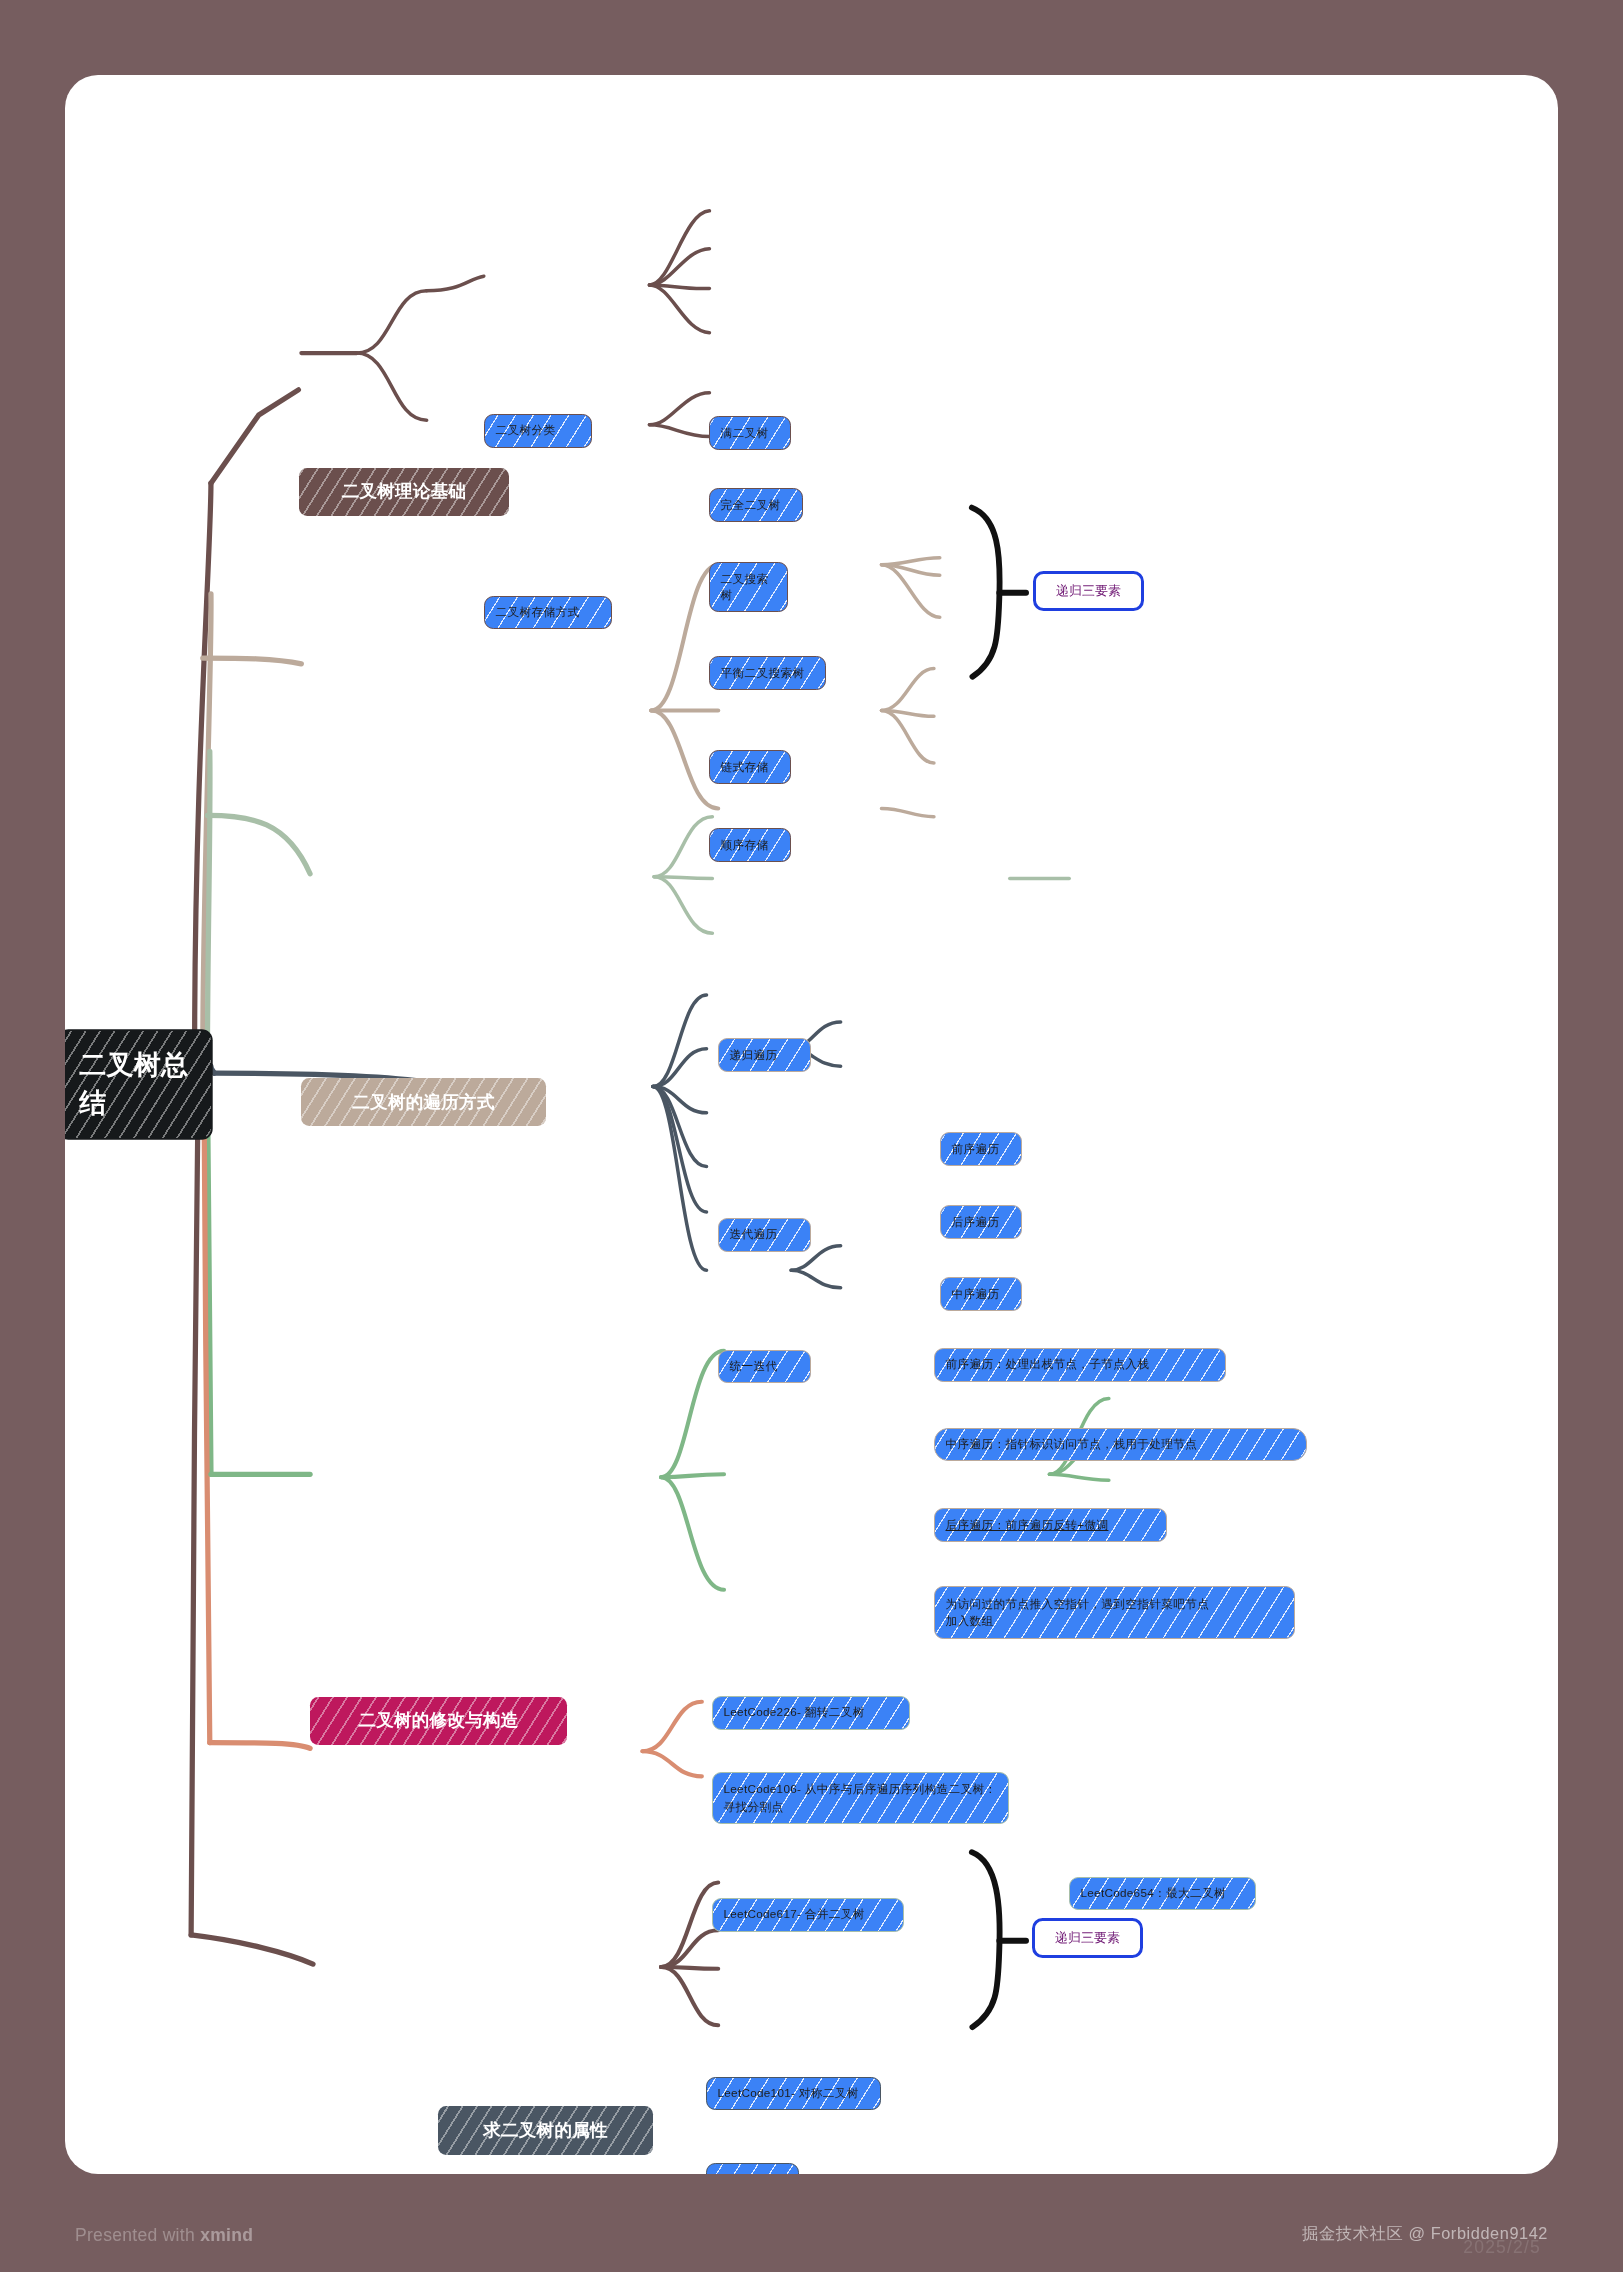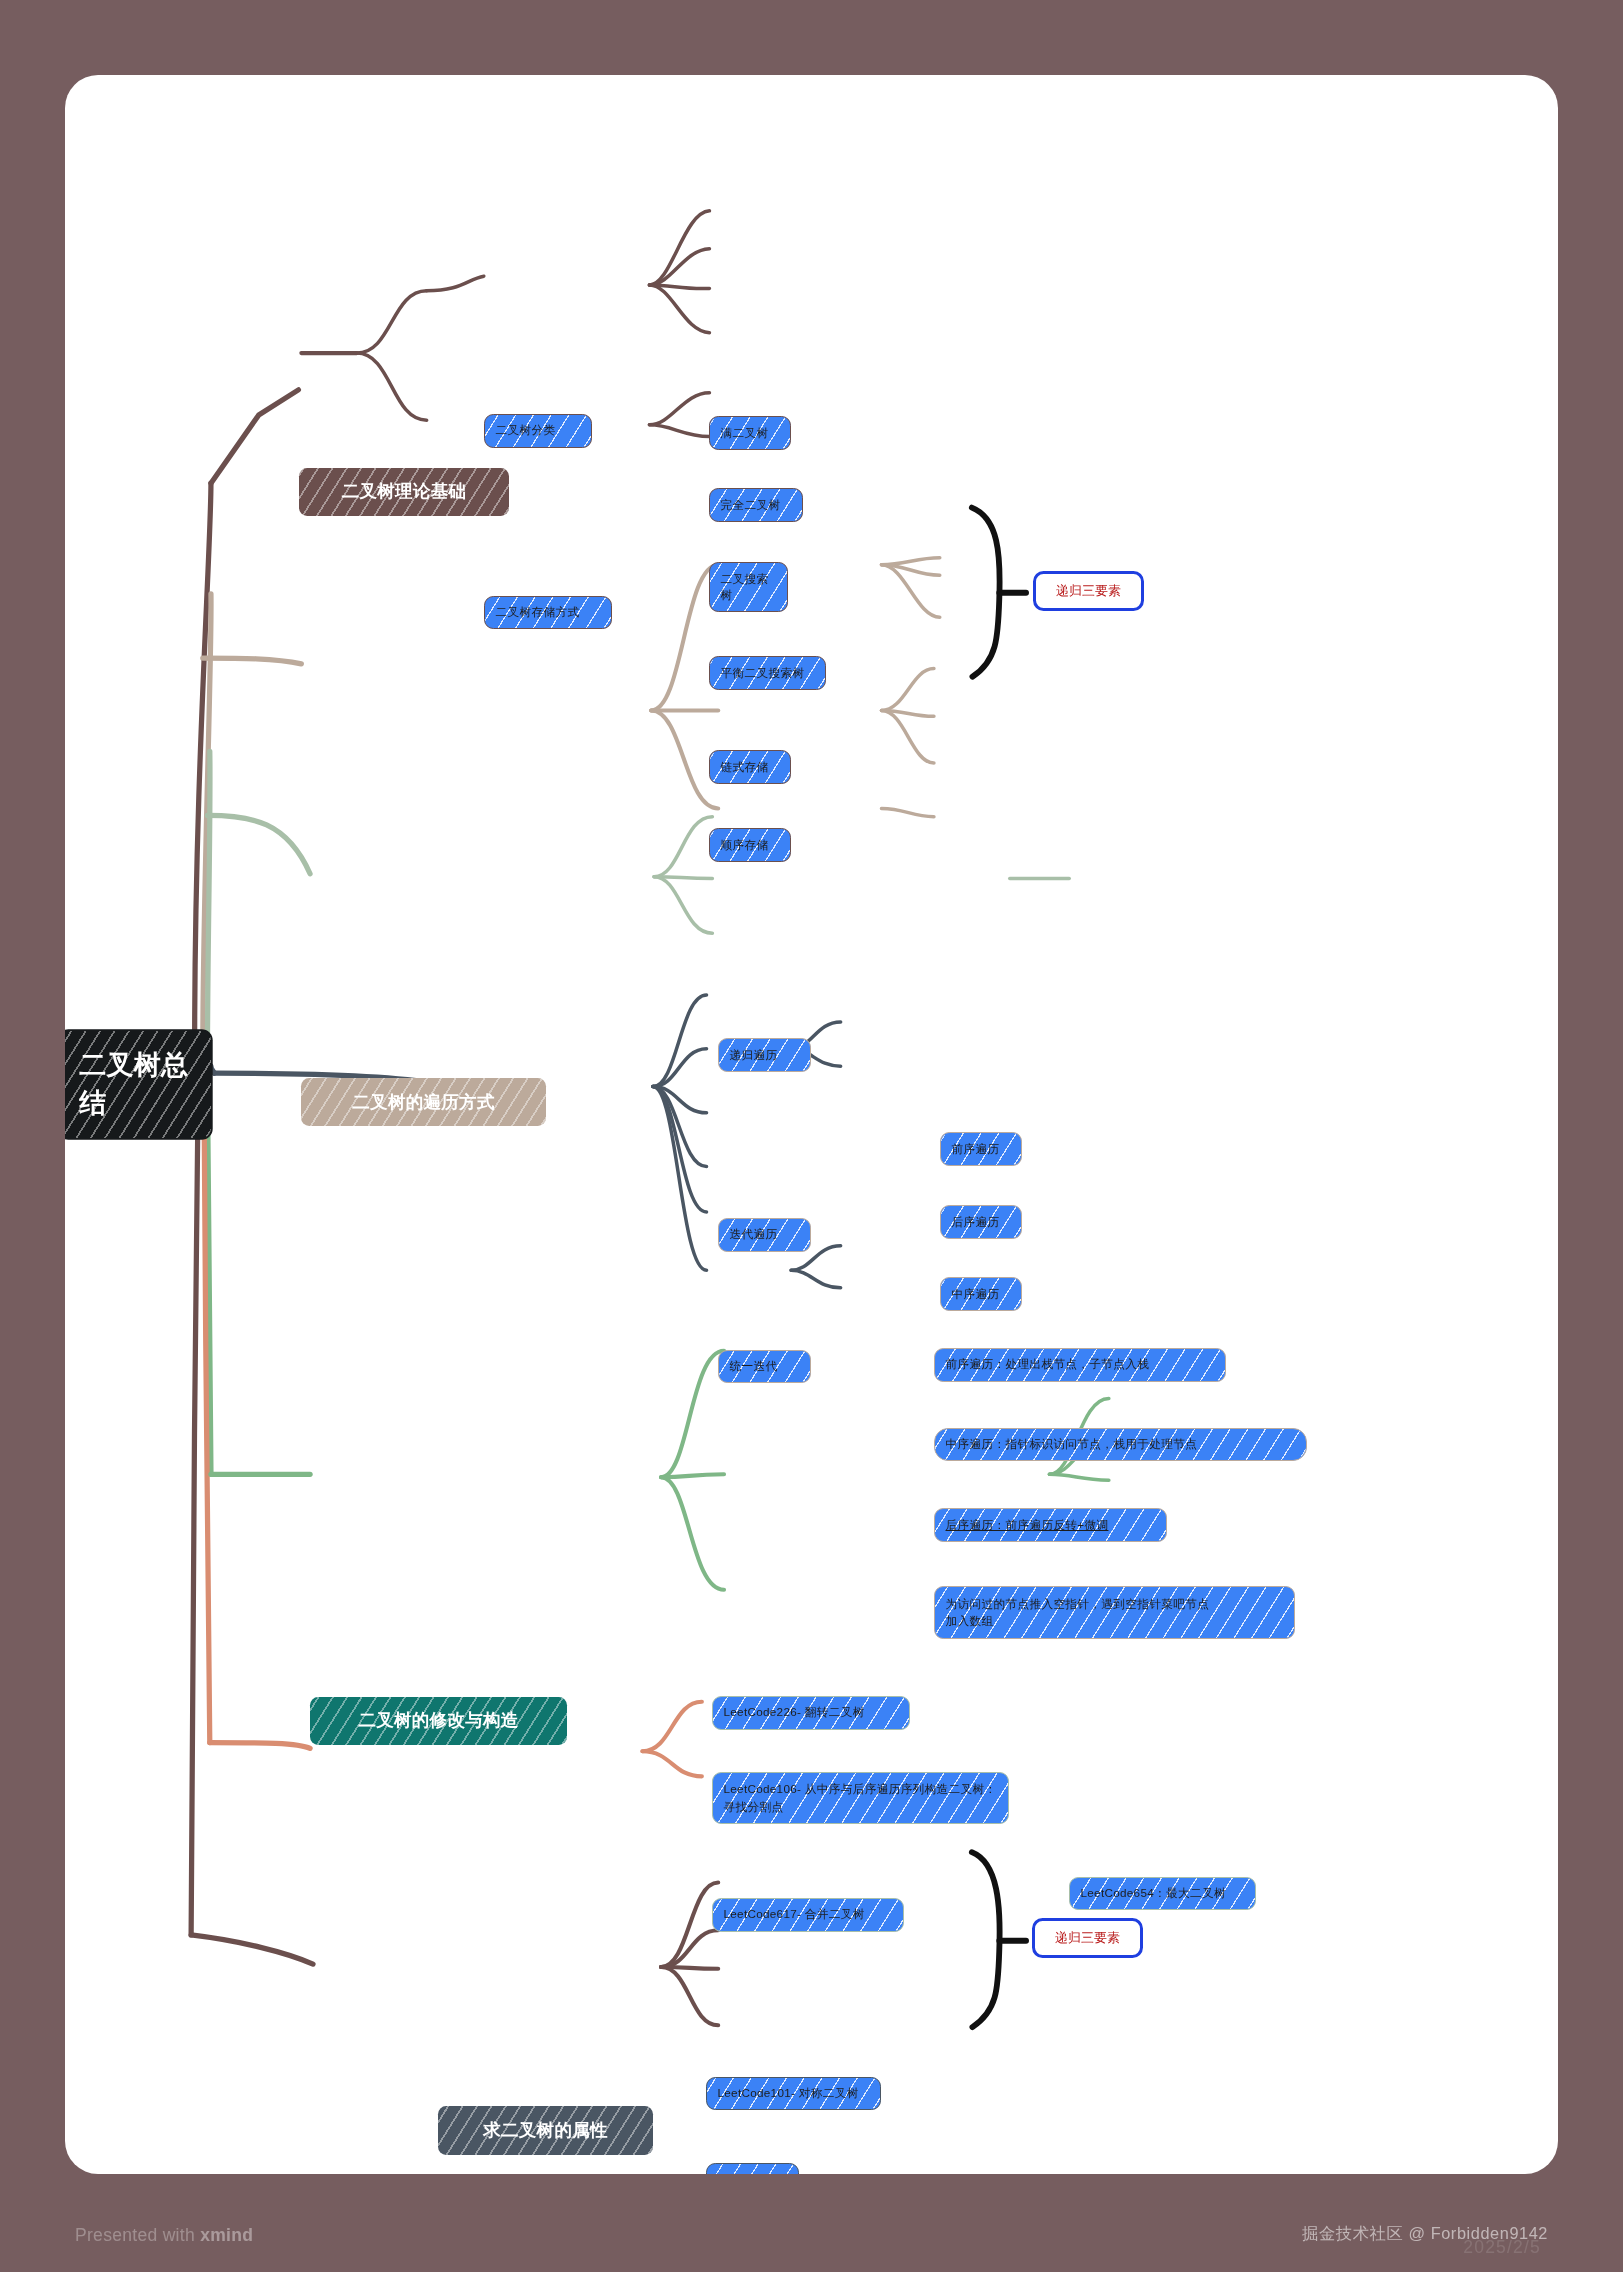--- a/index.html
+++ b/index.html
@@ -93,21 +93,21 @@
       rgba(255,255,255,0.0) 15px);
   }
   .node > span { position: relative; z-index: 2; display: block; width: 100%; }
 
   
   .callout {
     position: absolute;
     border: 3.5px solid #1f3fe0;
     border-radius: 10.5px;
     background: #ffffff;
-    color: #b91c1c;
+    color: #701a75;
     font-size: 13px;
     padding: 8.2px 13px;
     display: flex; align-items: center; justify-content: center;
   }
 
   
   .wm-left {
     position: absolute; left: 75px; bottom: 27px;
     color: rgba(255,255,255,0.30);
     font-size: 17.5px; letter-spacing: 0.3px;
@@ -283,21 +283,21 @@
     </div>
     <div class="node leaf hatch wide" style="left:869px; top:717px; width:361px; border-color:#bcaa9b;">
       <span>为访问过的节点推入空指针，遇到空指针菜吧节点
 加入数组</span>
     </div>
 
     <div class="callout" style="left:968px; top:496px; width:111px;">
       <span>递归三要素</span>
     </div>
 
-    <div class="node topic hatch" style="left:245px; top:775px; width:257px; background:#0f766e;">
+    <div class="node topic hatch" style="left:245px; top:775px; width:257px; background:#be185d;">
       <span>二叉树的修改与构造</span>
     </div>
 
     <div class="node leaf hatch" style="left:647px; top:726px; width:198px; border-color:#a8bfa8;">
       <span>LeetCode226- 翻转二叉树</span>
     </div>
     <div class="node leaf hatch wide" style="left:647px; top:768px; width:297px; border-color:#a8bfa8;">
       <span>LeetCode106- 从中序与后序遍历序列构造二叉树：
 寻找分割点</span>
     </div>

